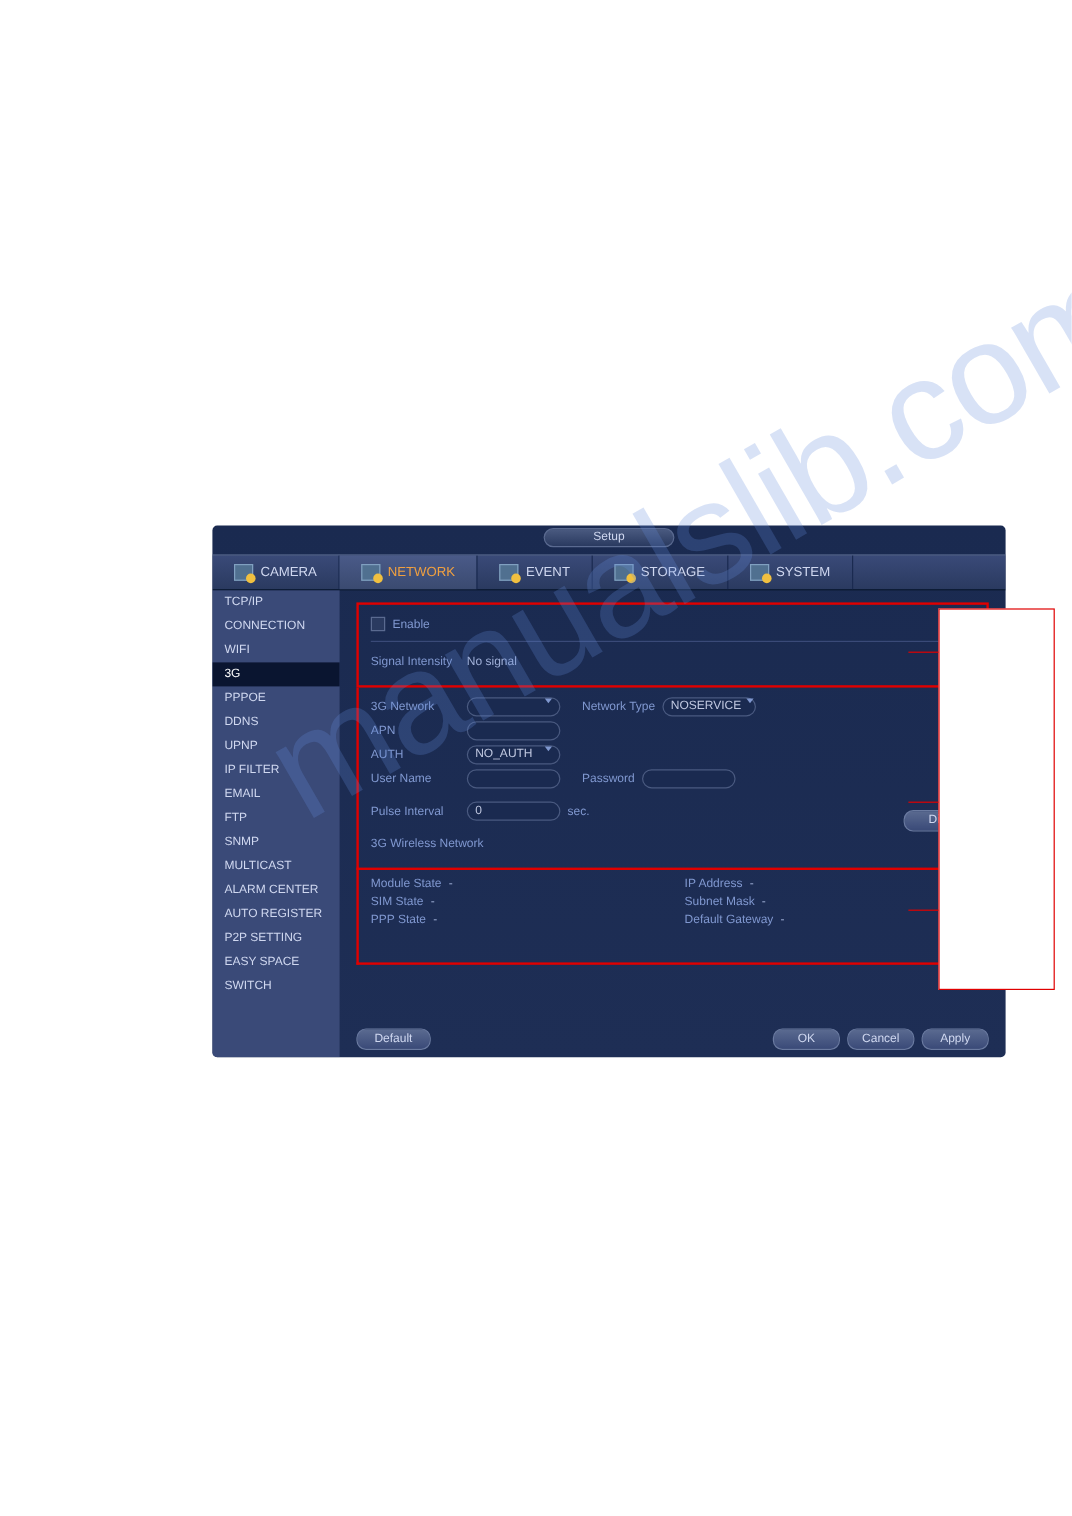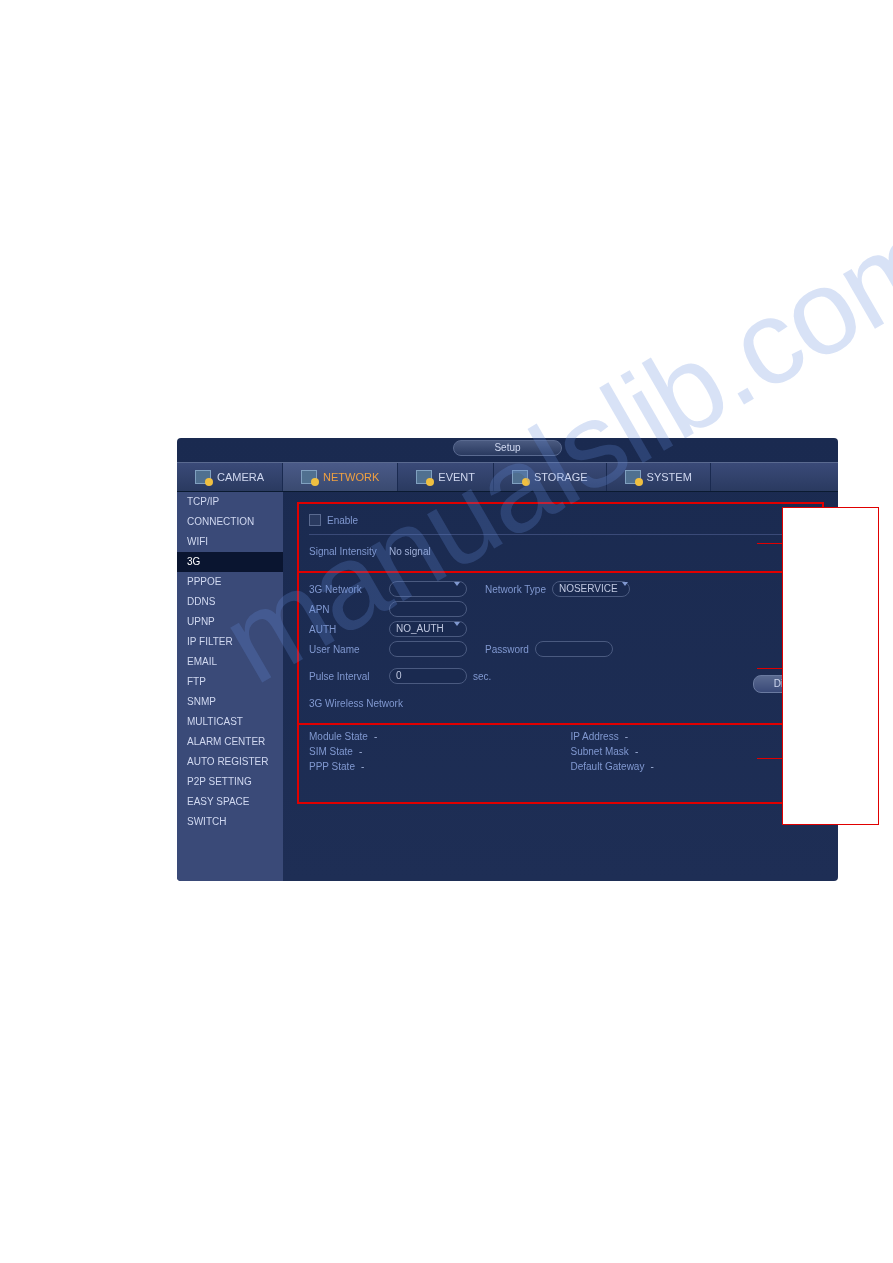--- a/index.html
+++ b/index.html
@@ -362,20 +362,28 @@
             <span class="label">PPP State</span>
             <span class="status-val">-</span>
           </div>
           <div class="status-item">
             <span class="label">Default Gateway</span>
             <span class="status-val">-</span>
           </div>
         </div>
       </div>
 
+      <div class="footer">
+        <span class="btn">Default</span>
+        <div class="footer-right">
+          <span class="btn" style="width:56px;padding:0">OK</span>
+          <span class="btn" style="width:56px;padding:0">Cancel</span>
+          <span class="btn" style="width:56px;padding:0">Apply</span>
+        </div>
+      </div>
 
     </div>
   </div>
 </div>
 
 <div class="callout callout-box"></div>
 <div class="callout-line" style="top:543px;left:757px;width:25px"></div>
 <div class="callout-line" style="top:668px;left:757px;width:25px"></div>
 <div class="callout-line" style="top:758px;left:757px;width:25px"></div>
 

